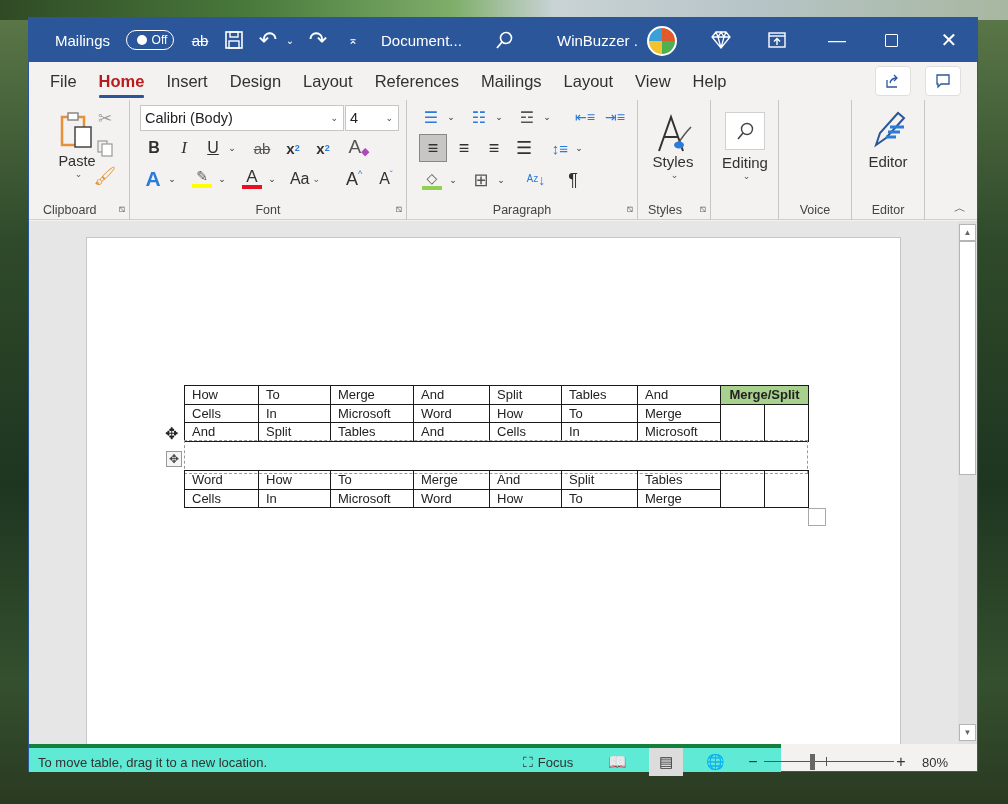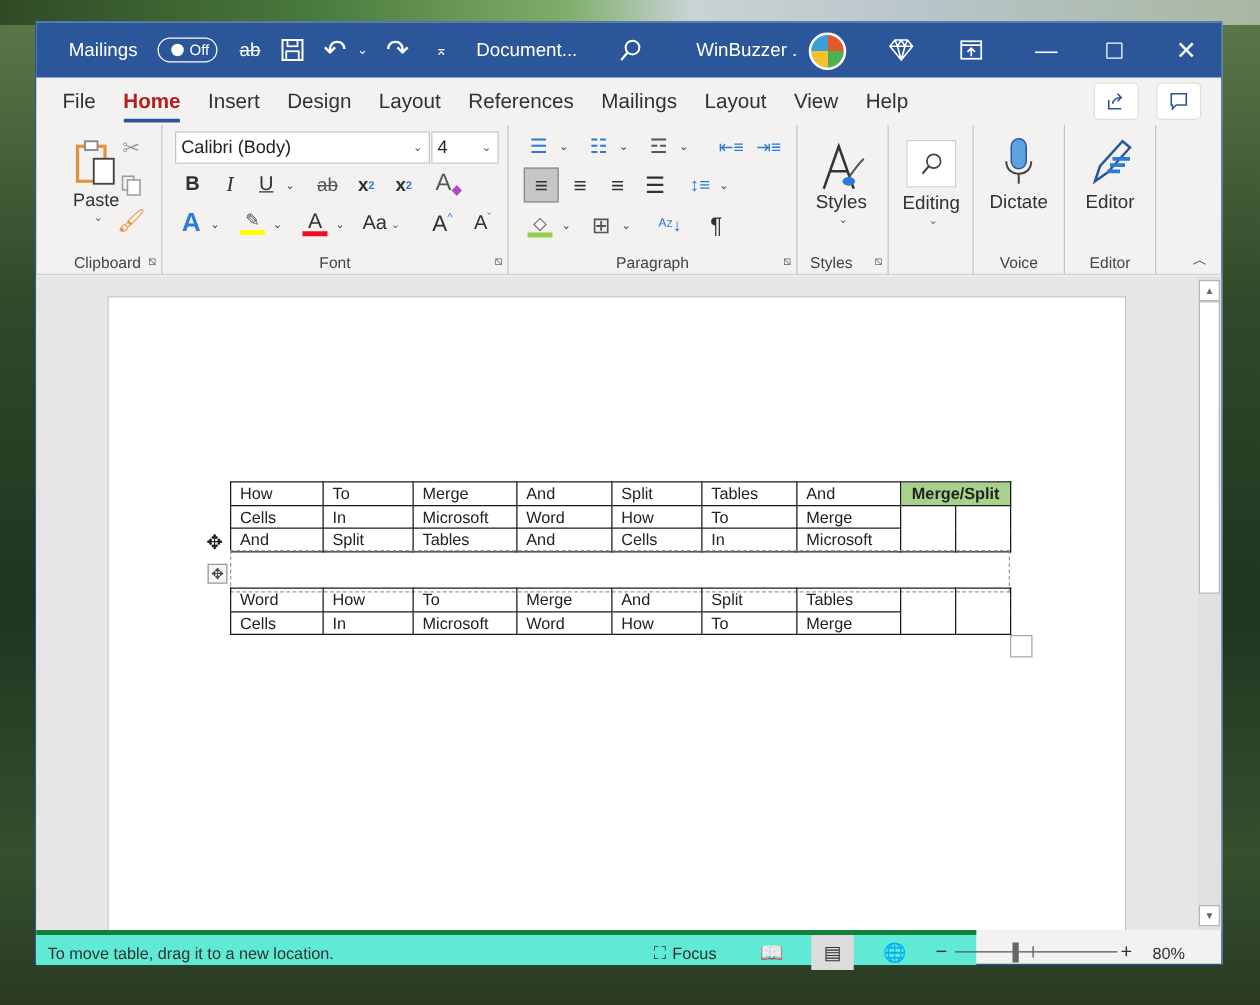--- a/index.html
+++ b/index.html
@@ -143,21 +143,21 @@
         <span class="dd">⌄</span>
       </div>
       <div class="rbtn" style="left:64px;top:6px;width:24px;height:24px;color:#999;font-size:17px">✂</div>
       <div class="rbtn" style="left:64px;top:36px;width:24px;height:24px">
         <svg width="18" height="18" viewBox="0 0 18 18">
             <rect x="2" y="2" width="9" height="11" fill="none" stroke="#999" stroke-width="1.2"></rect>
             <rect x="6" y="5" width="10" height="12" fill="#fff" stroke="#999" stroke-width="1.2"></rect>
           </svg>
       </div>
       <div class="rbtn" style="left:64px;top:64px;width:24px;height:24px;color:#e69138;font-size:18px">🖌</div>
-      <div class="grp-label" style="text-align:center;padding-left:14px">Clipboard</div>
+      <div class="grp-label" style="text-align:left;padding-left:14px">Clipboard</div>
       <div class="launcher">⧅</div>
     </div>
 
     <div class="grp" style="left:101px;width:277px">
       <div class="combo" style="left:10px;top:5px;width:204px">
           <span>Calibri (Body)</span>
           <span class="arr">⌄</span>
         </div>
       <div class="combo" style="left:215px;top:5px;width:54px">
           <span>4</span>
@@ -242,27 +242,20 @@
               <circle cx="12" cy="8" r="5.5" fill="none" stroke="#444" stroke-width="1.4"></circle>
               <line x1="8" y1="12" x2="3" y2="18" stroke="#444" stroke-width="1.6"></line>
             </svg>
         </span>
         <span style="font-size:15px;margin-top:4px">Editing</span>
         <span class="dd">⌄</span>
       </div>
     </div>
 
     <div class="grp" style="left:750px;width:73px">
-      <div class="rbtn" style="left:4px;top:4px;width:64px;height:70px;flex-direction:column">
-        <svg width="30" height="40" viewBox="0 0 30 40">
-            <rect x="9" y="2" width="12" height="24" rx="6" fill="#5ea3e0" stroke="#2b579a" stroke-width="1.2"></rect>
-            <path d="M5 20c0 7 5 10 10 10s10-3 10-10 M15 30v8" fill="none" stroke="#444" stroke-width="1.6"></path>
-          </svg>
-        <span style="font-size:15px;margin-top:4px">Dictate</span>
-      </div>
       <div class="grp-label">Voice</div>
     </div>
 
     <div class="grp" style="left:823px;width:73px">
       <div class="rbtn" style="left:4px;top:4px;width:64px;height:70px;flex-direction:column">
         <svg width="40" height="40" viewBox="0 0 40 40">
             <path d="M8 36l4-12 18-20 6 5-18 20z" fill="none" stroke="#2b579a" stroke-width="2"></path>
             <path d="M22 18h14 M20 23h12 M18 28h10" stroke="#2b7bd8" stroke-width="3"></path>
           </svg>
         <span style="font-size:15px;margin-top:4px">Editor</span>

